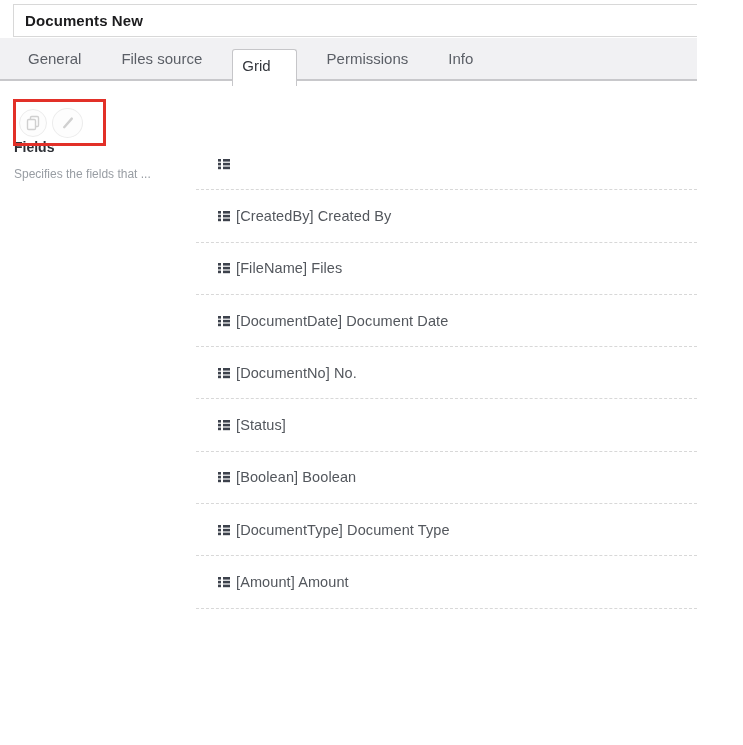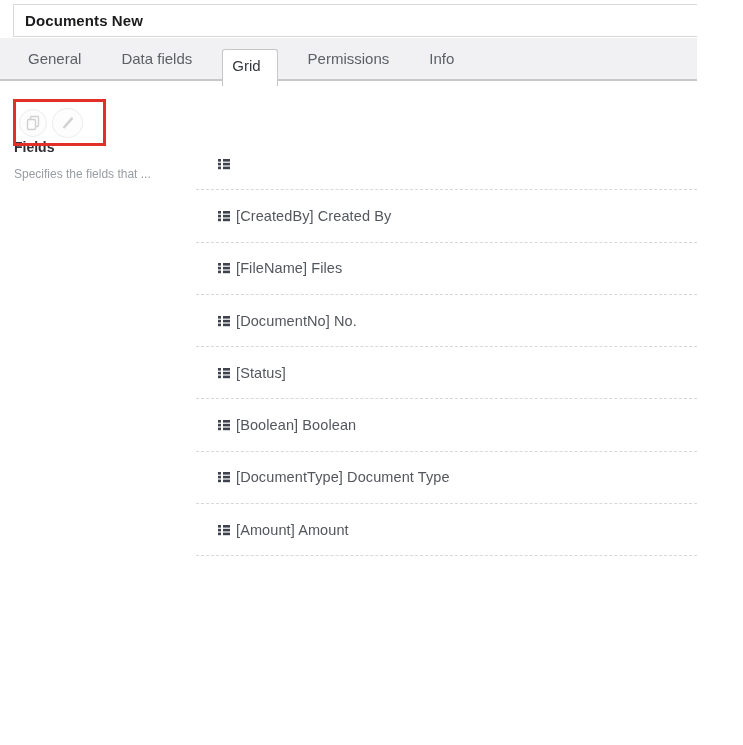--- a/index.html
+++ b/index.html
@@ -27,21 +27,21 @@
     display: flex; align-items: stretch; padding-left: 18px; gap: 20px;
   }
   .tab {
     font-size: 15px; color: #5b5f66; padding: 0 10px;
     display: flex; align-items: center; cursor: pointer; white-space: nowrap;
   }
   .tab.active {
     background: #ffffff; border: 1px solid #c6c6c9; border-bottom: none;
     border-radius: 3px 3px 0 0; color: #33363c;
     align-self: flex-end; height: 37px; margin-bottom: -7px;
-    padding: 0 16px 6px 9px; position: relative; z-index: 2;
+    padding: 0 25px 6px 9px; position: relative; z-index: 2;
   }
 
   
   .tool-btn {
     position: absolute; border-radius: 50%;
     background: #fdfdfd; border: 1px solid #ececec;
     display: flex; align-items: center; justify-content: center;
     padding: 0; cursor: default;
   }
   .btn-copy { left: 19px; top: 109px; width: 28px; height: 28px; }
@@ -80,21 +80,21 @@
 <body>
 
 <div class="page">
 
   <header class="titlebox">
     <span class="title">Documents New</span>
   </header>
 
   <nav class="tabbar">
     <div class="tab">General</div>
-    <div class="tab">Data fields</div>
+    <div class="tab">Files source</div>
     <div class="tab active">Grid</div>
     <div class="tab">Permissions</div>
     <div class="tab">Info</div>
   </nav>
 
   <button class="tool-btn btn-copy">
     <span>
       <svg width="16" height="16" viewBox="0 0 16 16" fill="none">
         <rect x="5.5" y="1.5" width="8" height="10" rx="1.2" stroke="#d0d0d0" stroke-width="1.4"></rect>
         <rect x="2.5" y="4.5" width="8" height="10" rx="1.2" stroke="#d0d0d0" stroke-width="1.4" fill="#fdfdfd"></rect>
@@ -159,20 +159,35 @@
               <rect x="0" y="4.8" width="3" height="2.6"></rect>
               <rect x="5" y="4.8" width="7" height="2.6"></rect>
               <rect x="0" y="8.6" width="3" height="2.6"></rect>
               <rect x="5" y="8.6" width="7" height="2.6"></rect>
             </g>
           </svg>
       </span>
       <span class="field-label">[FileName] Files</span>
     </div>
 
+    <div class="field-row">
+      <span class="drag-handle">
+        <svg width="12" height="12" viewBox="0 0 12 12">
+            <g fill="#3d424c">
+              <rect x="0" y="1" width="3" height="2.6"></rect>
+              <rect x="5" y="1" width="7" height="2.6"></rect>
+              <rect x="0" y="4.8" width="3" height="2.6"></rect>
+              <rect x="5" y="4.8" width="7" height="2.6"></rect>
+              <rect x="0" y="8.6" width="3" height="2.6"></rect>
+              <rect x="5" y="8.6" width="7" height="2.6"></rect>
+            </g>
+          </svg>
+      </span>
+      <span class="field-label">[DocumentDate] Document Date</span>
+    </div>
 
     <div class="field-row">
       <span class="drag-handle">
         <svg width="12" height="12" viewBox="0 0 12 12">
             <g fill="#3d424c">
               <rect x="0" y="1" width="3" height="2.6"></rect>
               <rect x="5" y="1" width="7" height="2.6"></rect>
               <rect x="0" y="4.8" width="3" height="2.6"></rect>
               <rect x="5" y="4.8" width="7" height="2.6"></rect>
               <rect x="0" y="8.6" width="3" height="2.6"></rect>

